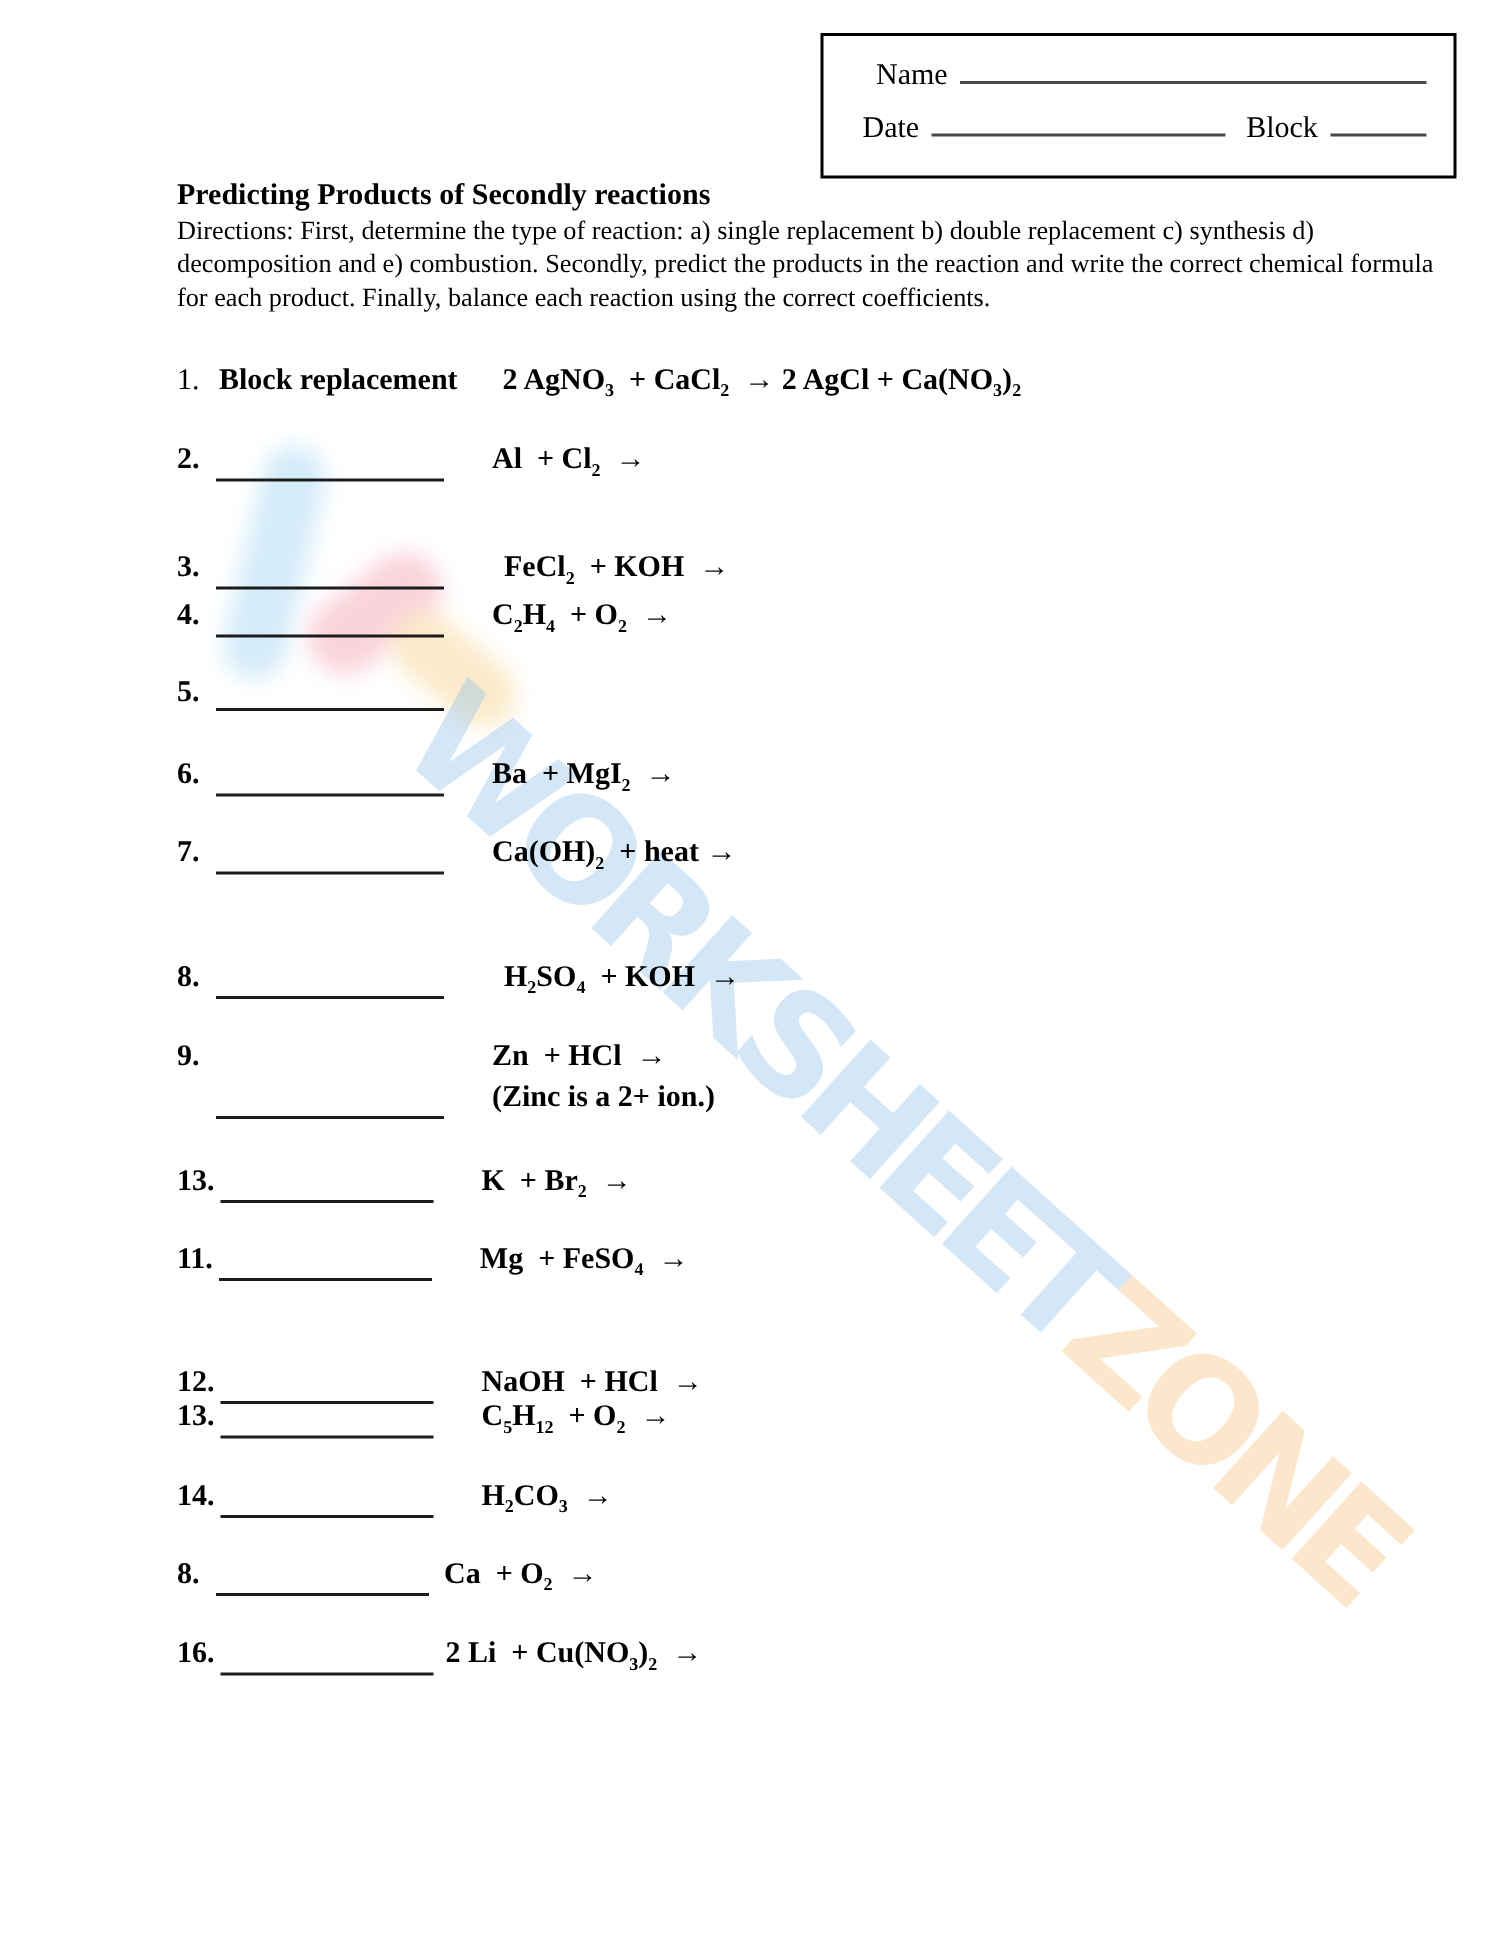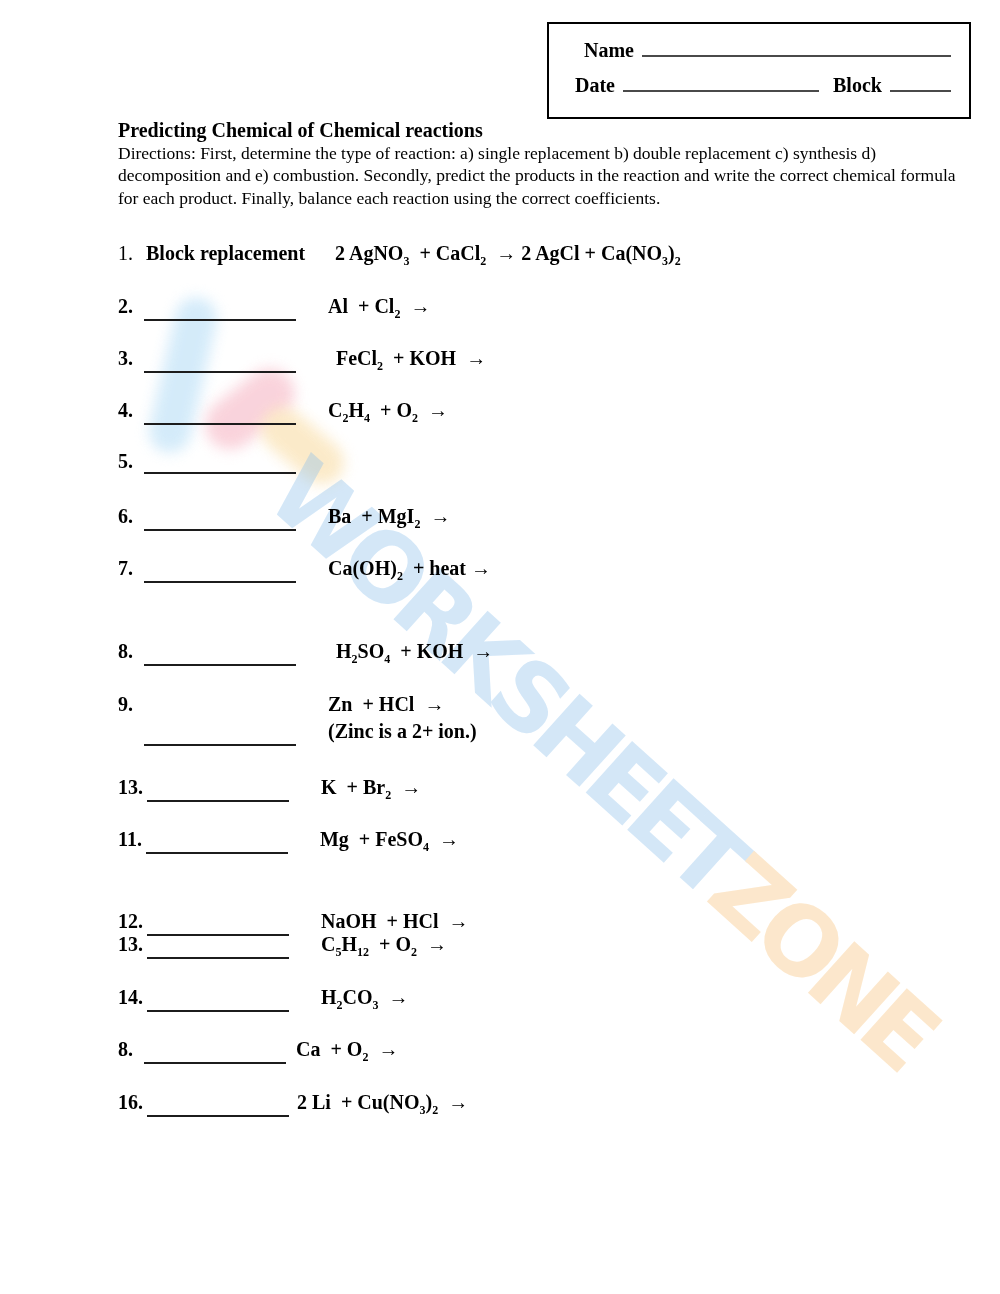--- a/index.html
+++ b/index.html
@@ -17,21 +17,21 @@
     position:absolute;left:316px;top:442px;transform:rotate(42deg);transform-origin:0 0;
     font-family:"DejaVu Sans","Liberation Sans",sans-serif;font-weight:bold;
     font-size:95px;letter-spacing:-9px;line-height:1;white-space:nowrap;opacity:.38;
     pointer-events:none;
   }
   
   .name-box{
     position:absolute;left:547px;top:22px;width:424px;height:97px;
     border:2px solid #000;box-sizing:border-box;
     display:flex;flex-direction:column;justify-content:center;gap:12px;
-    padding:2px 18px 8px 26px;font-weight:bold;font-size:20px;
+    padding:2px 18px 8px 26px;font-weight:normal;font-size:20px;
   }
   .nb-row{display:flex;align-items:baseline;}
   .nb-row.name-row{padding-left:9px;}
   .wline{display:inline-block;height:14px;border-bottom:2px solid #4a4a4a;margin-bottom:-3px;}
   .name-line{flex:1;margin-left:8px;}
   .date-line{width:196px;margin-left:8px;}
   .block-label{margin-left:14px;}
   .block-line{flex:1;margin-left:8px;}
   
   .head{position:absolute;left:118px;top:118px;width:842px;}
@@ -68,39 +68,39 @@
     </div>
     <div class="nb-row">
       <span>Date</span>
       <span class="wline date-line"></span>
       <span class="block-label">Block</span>
       <span class="wline block-line"></span>
     </div>
   </div>
 
   <div class="head">
-    <div class="title">Predicting Chemical of Chemical reactions</div>
+    <div class="title">Predicting Products of Secondly reactions</div>
     <div class="directions">Directions: First, determine the type of reaction: a) single replacement b) double replacement c) synthesis d) decomposition and e) combustion. Secondly, predict the products in the reaction and write the correct chemical formula for each product. Finally, balance each reaction using the correct coefficients.</div>
   </div>
 
   <div id="rows">
       <div class="row first" style="top: 240px;">
         <span class="num">1.</span>
         <span class="answer">Block replacement</span>
         <span class="formula" style="margin-left: 30px;">2 AgNO<sub>3</sub>  + CaCl<sub>2</sub>  → 2 AgCl + Ca(NO<sub>3</sub>)<sub>2</sub></span>
       </div>
       <div class="row" style="top: 293px;">
         <span class="num">2.</span>
         <span class="blank" style="width: 152px;"></span>
         <span class="formula" style="margin-left: 32px;">Al  + Cl<sub>2</sub>  →</span>
       </div>
       <div class="row" style="top: 345px;">
         <span class="num">3.</span>
         <span class="blank" style="width: 152px;"></span>
-        <span class="formula" style="margin-left: 40px;">FeCl<sub>2</sub>  + KOH  →</span>
+        <span class="formula" style="margin-left: 40px; margin-top: 20px;">FeCl<sub>2</sub>  + KOH  →</span>
       </div>
       <div class="row" style="top: 397px;">
         <span class="num">4.</span>
         <span class="blank" style="width: 152px;"></span>
         <span class="formula" style="margin-left: 32px;">C<sub>2</sub>H<sub>4</sub>  + O<sub>2</sub>  →</span>
       </div>
       <div class="row" style="top: 450px;">
         <span class="num">5.</span>
         <span class="blank" style="width: 152px;"></span>
       </div>

